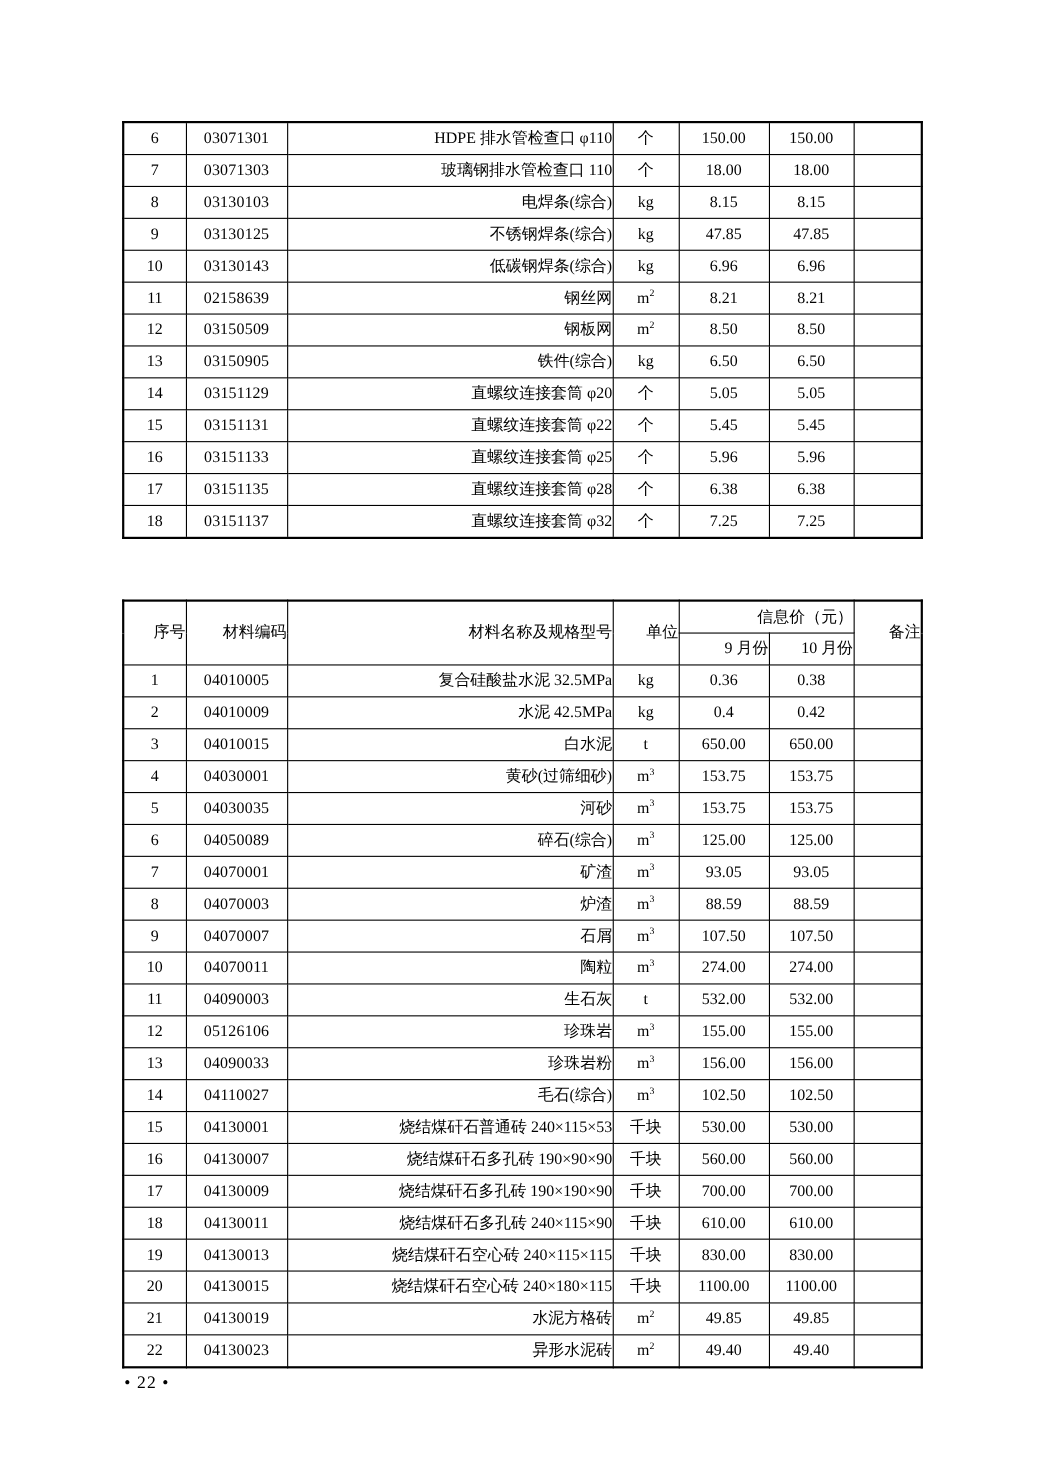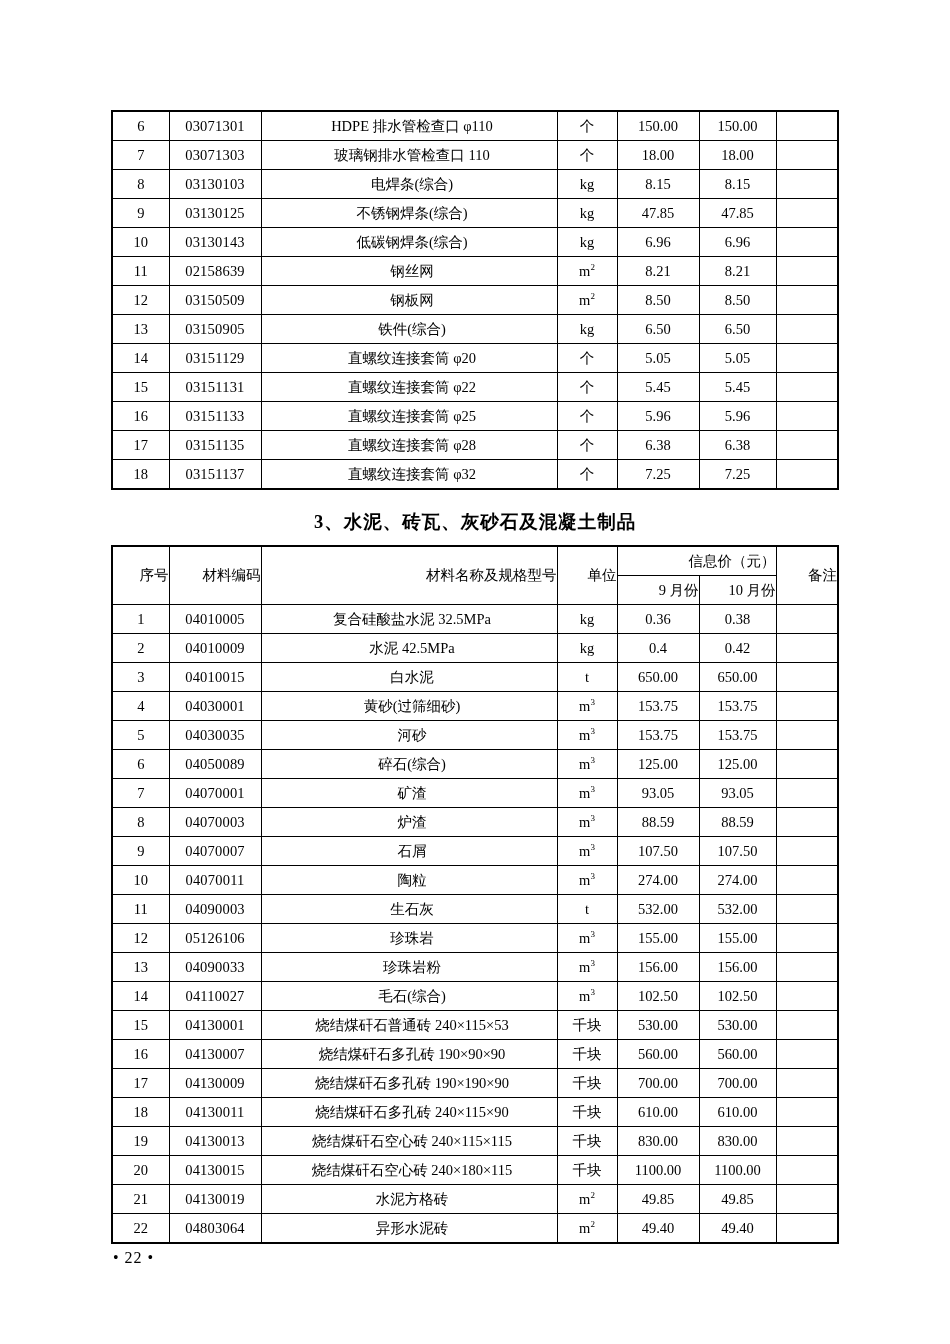--- a/index.html
+++ b/index.html
@@ -46,21 +46,21 @@
   col.c-no    { width: 57px; }
   col.c-code  { width: 92px; }
   col.c-name  { width: 296px; }
   col.c-unit  { width: 60px; }
   col.c-p1    { width: 82px; }
   col.c-p2    { width: 77px; }
   col.c-note  { width: 62px; }
 
   .cell-no    { text-align: center; font-size: 15px; }
   .cell-code  { text-align: center; font-size: 15px; letter-spacing: .2px; margin-top: 15px; }
-  .cell-name  { text-align: center; padding-left: 6px !important; font-size: 15px; }
+  .cell-name  { text-align: right; padding-left: 6px !important; font-size: 15px; }
   .cell-unit  { text-align: center; font-size: 14.5px; }
   .cell-price { text-align: center; font-weight: bold; font-size: 14.5px; }
   .cell-note  { text-align: center; }
 
   
   .hdr {
     text-align: right;
     font-size: 15.5px;
     height: 29px;
   }
@@ -221,23 +221,20 @@
             <td class="cell-name">直螺纹连接套筒  φ32</td>
             <td class="cell-unit">个</td>
             <td class="cell-price">7.25</td>
             <td class="cell-price">7.25</td>
             <td class="cell-note"></td>
           </tr>
         </tbody>
     </table>
   </div>
 
-  <div class="title-wrap">
-    <div class="section-title">3、水泥、砖瓦、灰砂石及混凝土制品</div>
-  </div>
 
   <div class="tbl2-wrap">
     <table class="pricetbl">
       <colgroup>
         <col class="c-no">
           <col class="c-code">
           <col class="c-name">
           <col class="c-unit">
         <col class="c-p1">
           <col class="c-p2">
@@ -442,21 +439,21 @@
             <td class="cell-no">21</td>
             <td class="cell-code">04130019</td>
             <td class="cell-name">水泥方格砖</td>
             <td class="cell-unit">m<sup>2</sup></td>
             <td class="cell-price">49.85</td>
             <td class="cell-price">49.85</td>
             <td class="cell-note"></td>
           </tr>
           <tr>
             <td class="cell-no">22</td>
-            <td class="cell-code">04803064</td>
+            <td class="cell-code">04130023</td>
             <td class="cell-name">异形水泥砖</td>
             <td class="cell-unit">m<sup>2</sup></td>
             <td class="cell-price">49.40</td>
             <td class="cell-price">49.40</td>
             <td class="cell-note"></td>
           </tr>
         </tbody>
     </table>
   </div>
 

